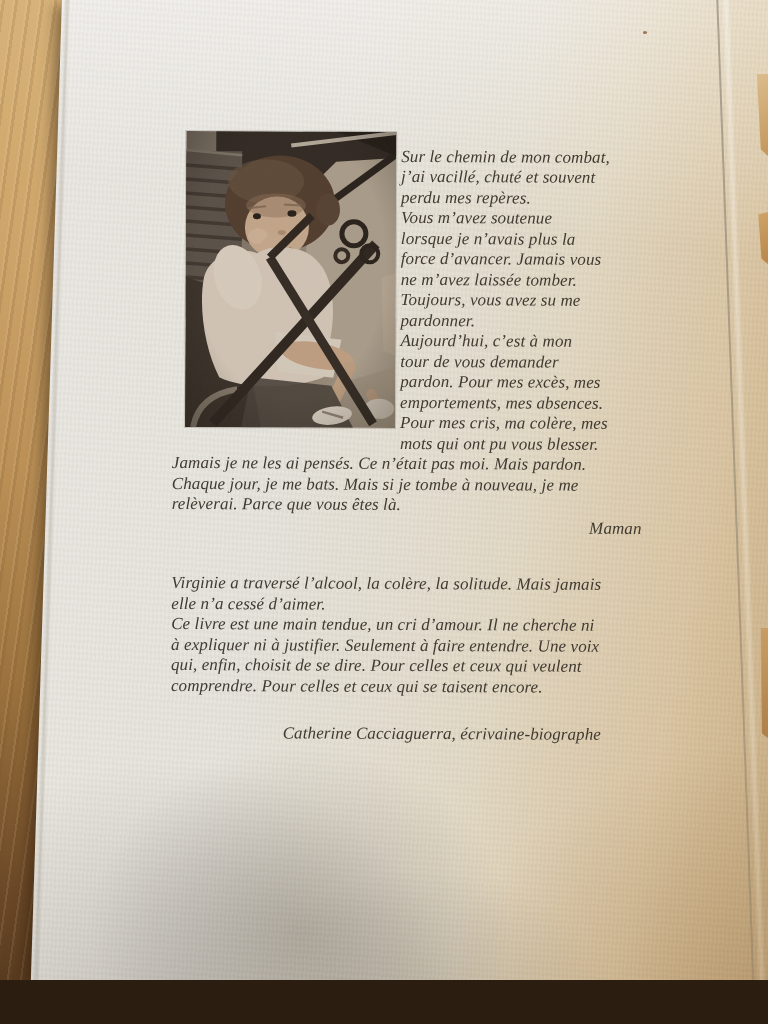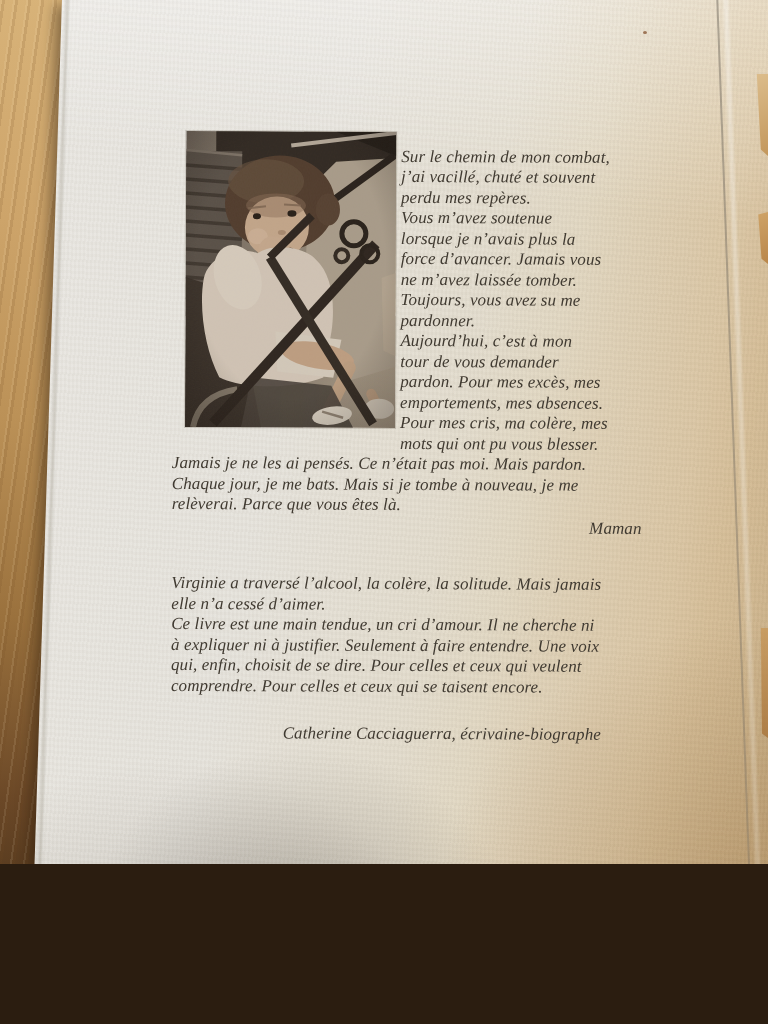--- a/index.html
+++ b/index.html
@@ -1,16 +1,16 @@
 <!DOCTYPE html>
 <html lang="fr"><head>
 <meta charset="utf-8">
 <style>
   html,body{margin:0;padding:0;background:#2b1d10;}
-  .scene{position:relative;width:768px;height:864px;overflow:hidden;
+  .scene{position:relative;width:768px;height:980px;overflow:hidden;
          font-family:"Liberation Serif","DejaVu Serif",serif;}
 
   
   .wood{position:absolute;inset:0;
     background:linear-gradient(170deg,#d8b379 0%,#cda46a 22%,#bb9157 42%,#9a713d 62%,#6b4827 80%,#3c2813 100%);}
   .wood::after{content:"";position:absolute;inset:0;
     background:repeating-linear-gradient(98deg,
       rgba(255,235,200,.10) 0 2px, rgba(110,72,34,.14) 2px 5px,
       rgba(255,235,200,0) 5px 13px);}
 

